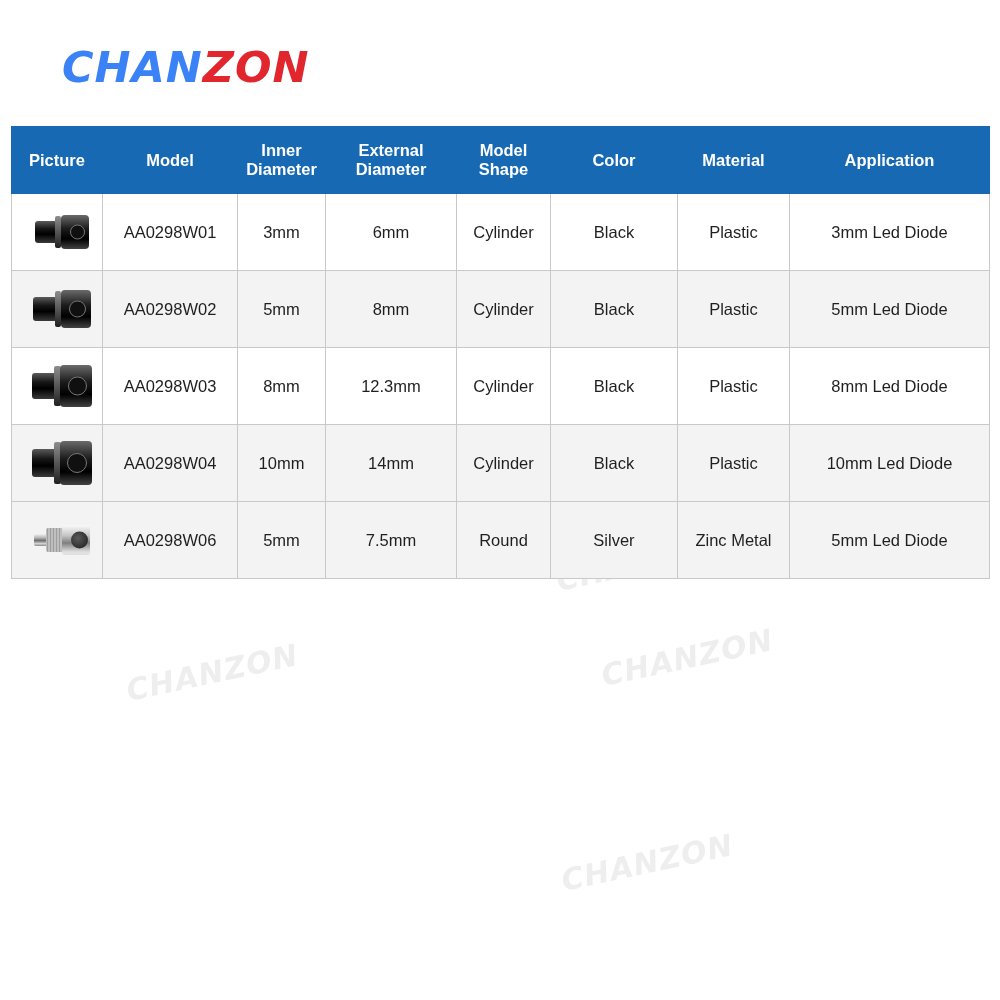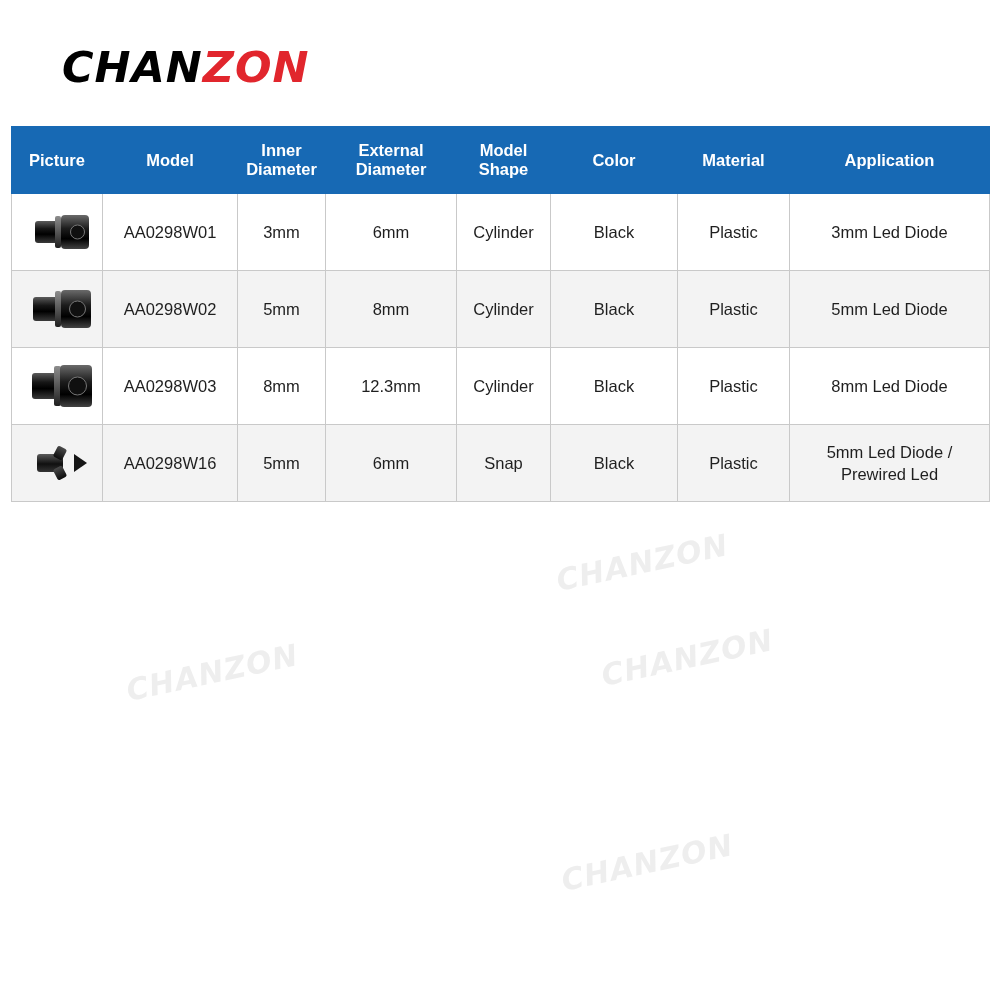--- a/index.html
+++ b/index.html
@@ -27,21 +27,21 @@
   }
   .logo-text {
     font-family: "DejaVu Sans", sans-serif;
     font-weight: bold;
     font-style: italic;
     font-size: 43px;
     letter-spacing: 1px;
     line-height: 1;
     white-space: nowrap;
   }
-  .logo-a { color: #000000; }
+  .logo-a { color: #3b82f6; }
   .logo-b { color: #e1262d; }
 
   
   .table-wrap {
     position: absolute;
     left: 11px;
     top: 126px;
     width: 978px;
   }
   table.spec {
@@ -381,44 +381,60 @@
       </td>
       <td>AA0298W03</td>
       <td>8mm</td>
       <td>12.3mm</td>
       <td>Cylinder</td>
       <td>Black</td>
       <td>Plastic</td>
       <td>8mm Led Diode</td>
     </tr>
 
-
-
-
-
-
-
     <tr class="alt">
       <td class="pic-cell">
         <div class="thumb">
-          <div class="snap" style="width:50px;height:32px;">
-            <div class="barrel" style="width:26px;height:18px;"></div>
-            <div class="wing" style="left:18px;top:0;width:10px;height:12px;transform:rotate(28deg);"></div>
-            <div class="wing" style="left:18px;bottom:0;width:10px;height:12px;transform:rotate(-28deg);"></div>
-            <div class="tip"></div>
+          <div class="cyl" style="width:60px;height:44px;">
+            <div class="body" style="width:26px;height:28px;"></div>
+            <div class="ring" style="left:22px;width:7px;height:42px;"></div>
+            <div class="head" style="width:32px;height:44px;"></div>
+            <div class="hole" style="right:5px;width:18px;height:18px;"></div>
           </div>
         </div>
       </td>
-      <td>AA0298W16</td>
-      <td>5mm</td>
-      <td>6mm</td>
-      <td>Snap</td>
+      <td>AA0298W04</td>
+      <td>10mm</td>
+      <td>14mm</td>
+      <td>Cylinder</td>
       <td>Black</td>
       <td>Plastic</td>
-      <td class="two-line">
-        <div>5mm Led Diode /</div>
-        <div>Prewired Led</div>
+      <td>10mm Led Diode</td>
+    </tr>
+
+
+    <tr class="alt">
+      <td class="pic-cell">
+        <div class="thumb">
+          <div class="met" style="width:56px;height:30px;">
+            <div class="shaft" style="width:16px;height:12px;"></div>
+            <div class="knurl" style="left:12px;width:18px;height:24px;"></div>
+            <div class="cap" style="width:28px;height:30px;"></div>
+            <div class="bore" style="width:17px;height:17px;"></div>
+          </div>
+        </div>
       </td>
-    </tr>
+      <td>AA0298W06</td>
+      <td>5mm</td>
+      <td>7.5mm</td>
+      <td>Round</td>
+      <td>Silver</td>
+      <td>Zinc Metal</td>
+      <td>5mm Led Diode</td>
+    </tr>
+
+
+
+
 
   </tbody>
 </table>
 </div>
 
 </body></html>

